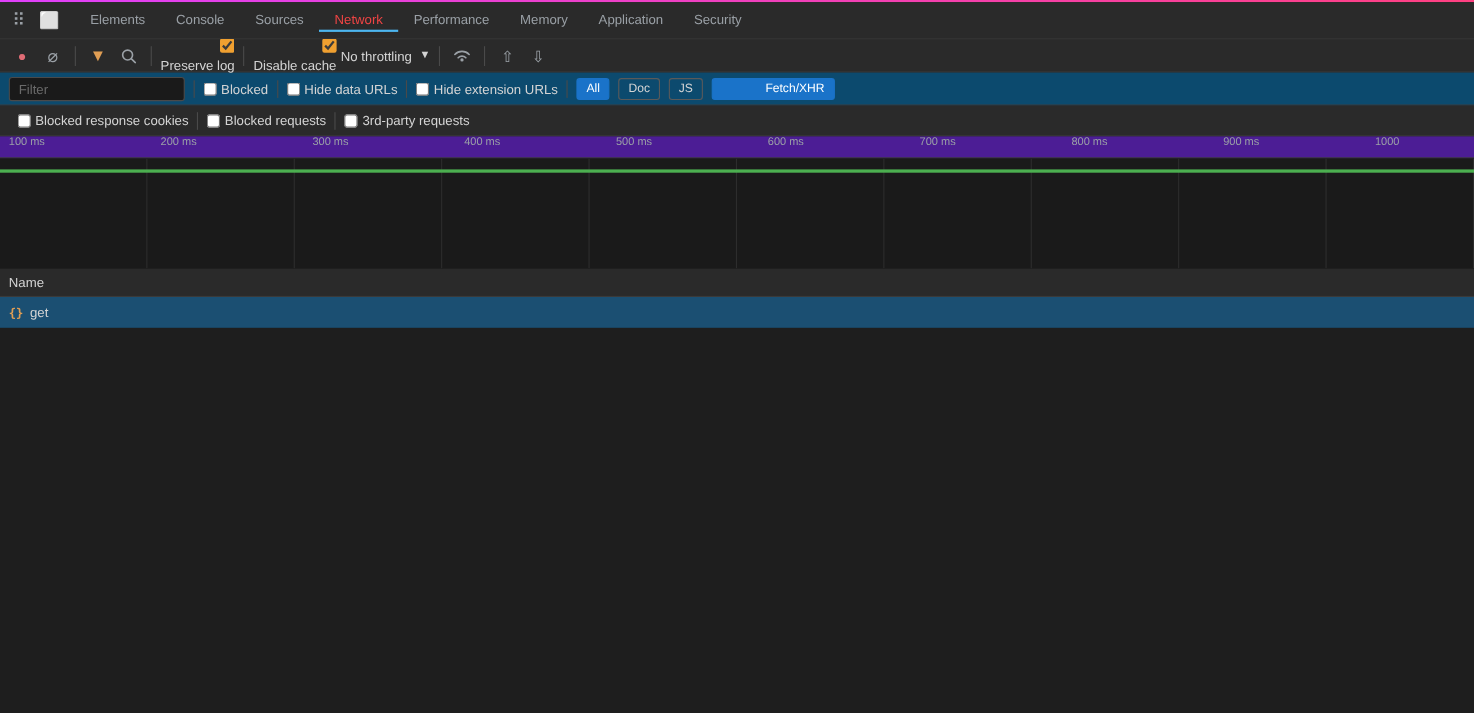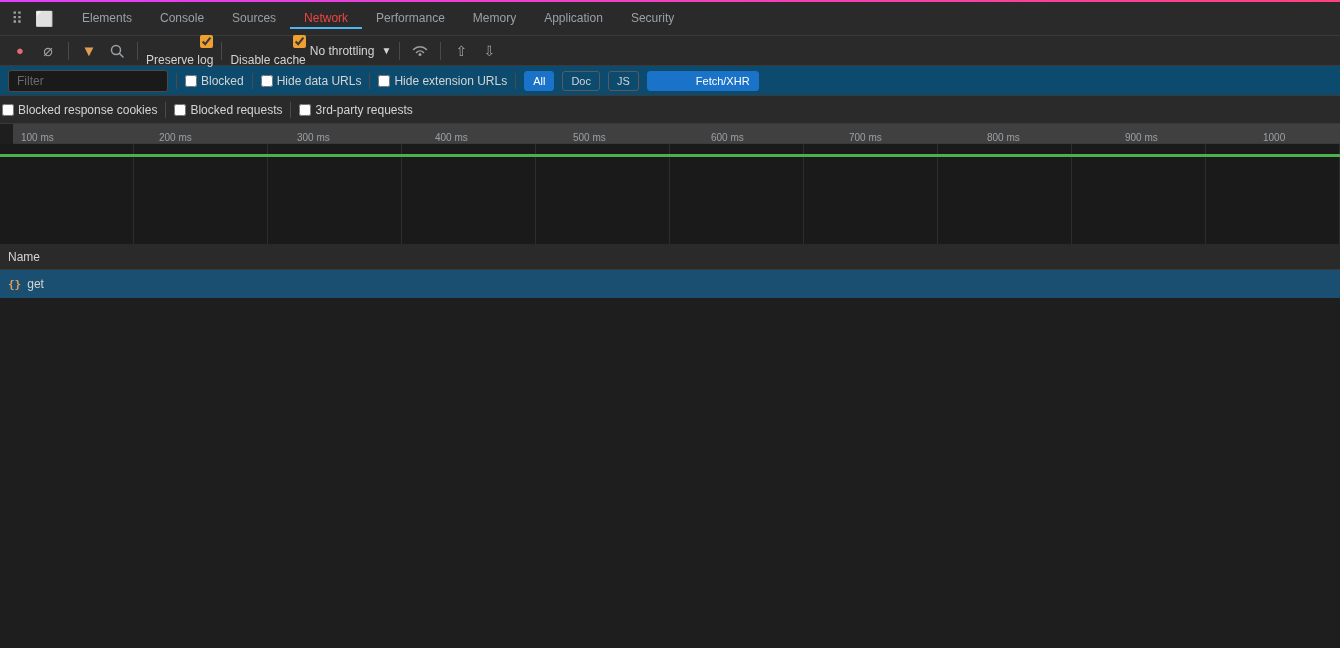--- a/index.html
+++ b/index.html
@@ -177,34 +177,33 @@
       padding-left: 48px;
     }
 
     
     .filter-row2 {
       display: flex;
       align-items: center;
       background: #2a2a2a;
       border-bottom: 1px solid #3a3a3a;
       height: 28px;
-      padding: 0 2px;
+      padding: 0 16px;
       gap: 8px;
     }
 
     
     .timeline-header {
       display: flex;
-      align-items: flex-end;
-      background: #404040;
+      align-items: flex-start;
+      background: #4c1d95;
       border-bottom: 1px solid #3a3a3a;
       height: 20px;
       padding: 0 0 0 4px;
       overflow: hidden;
-      margin-left: 13px;
     }
     .timeline-tick {
       color: #9aa0a6;
       font-size: 10px;
       width: 138px;
       text-align: left;
       flex-shrink: 0;
     }
     .timeline-body {
       background: #1a1a1a;

